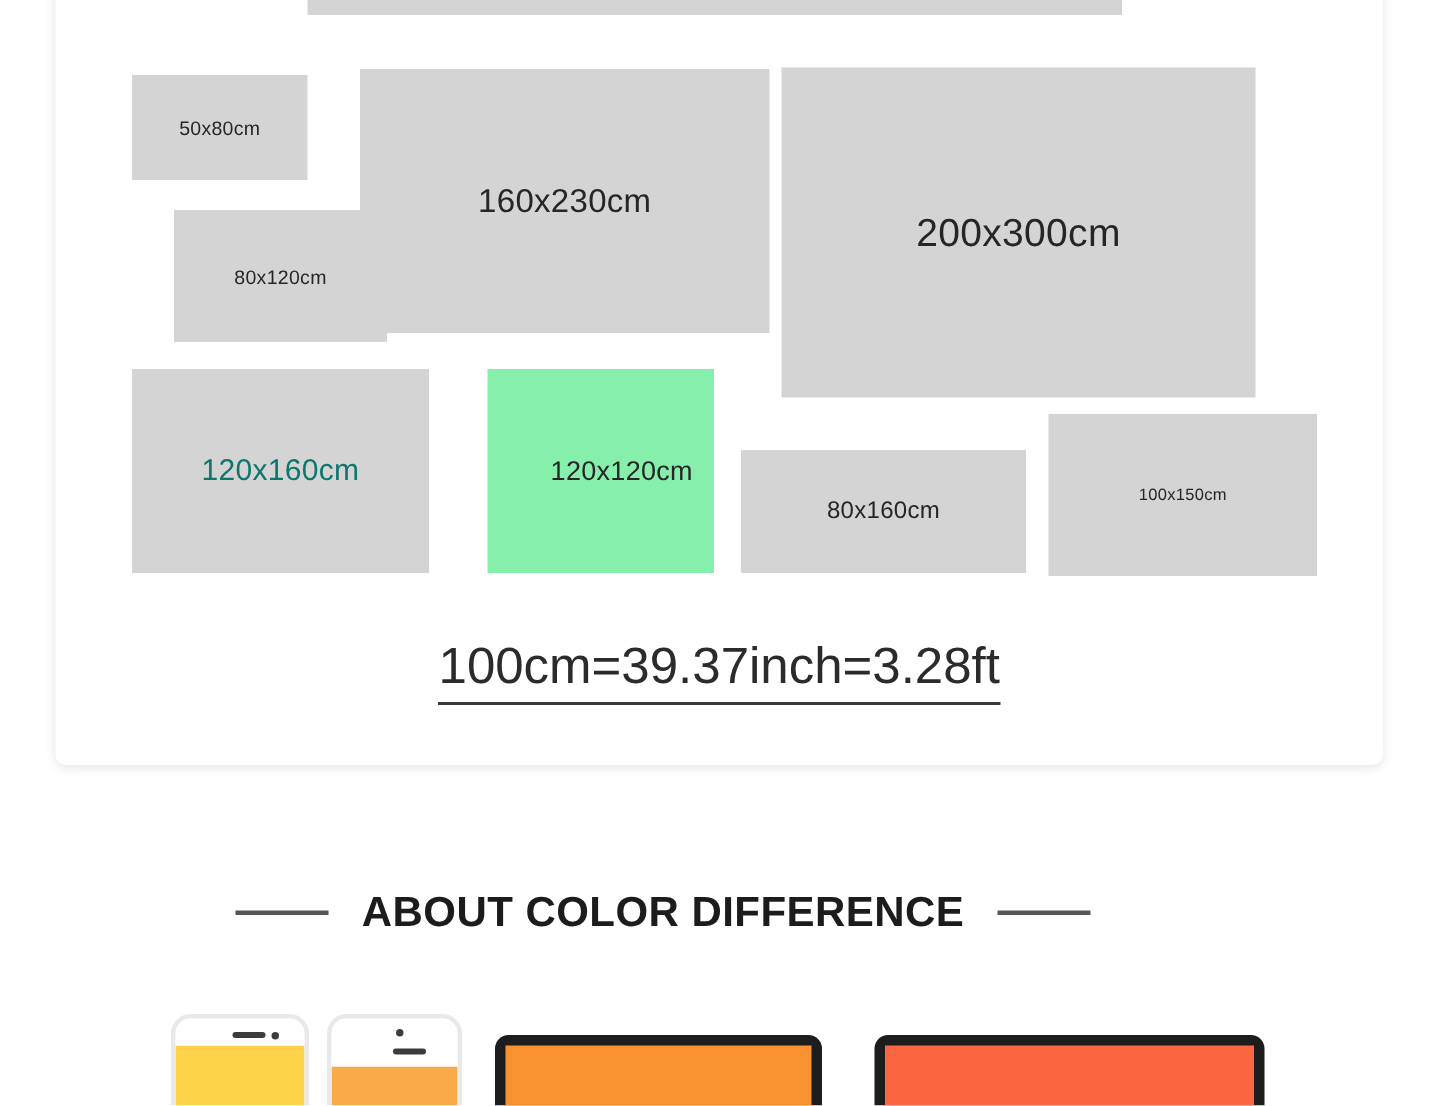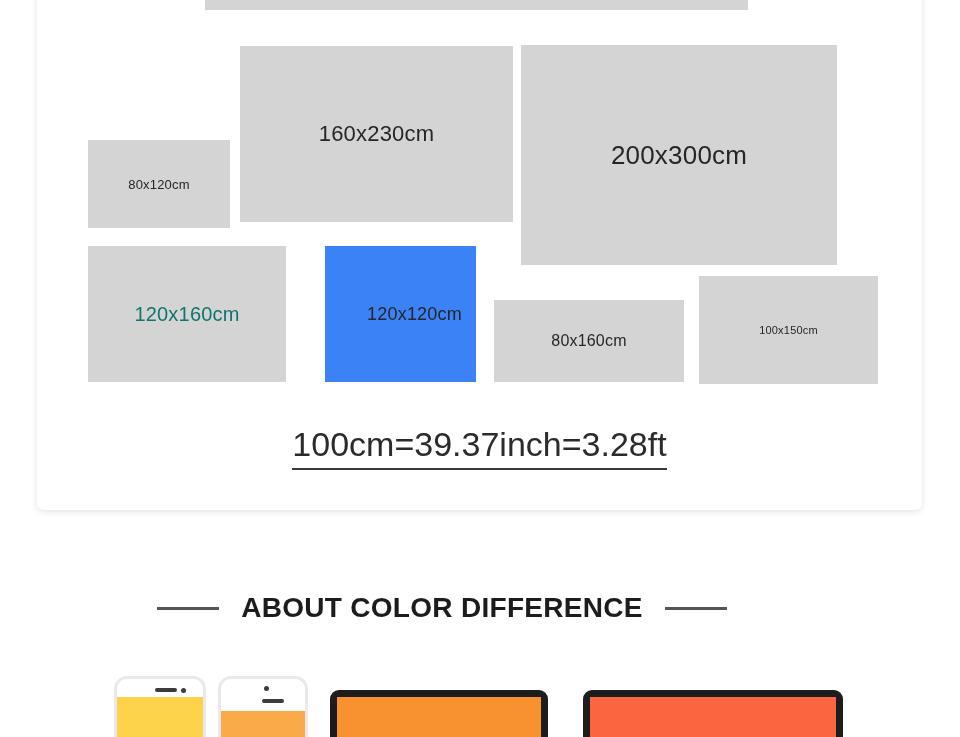--- a/index.html
+++ b/index.html
@@ -173,38 +173,41 @@
   #tablet-2 { left: 583px; width: 260px; height: 47px; }
   #tablet-2 .screen { height: 40px; }
 </style>
 </head>
 <body>
 
 <div id="size-card">
 
   <div class="size-box" id="box-top-clip" style="background: rgb(212, 212, 212); color: rgb(38, 38, 38);"></div>
 
-
-  <div class="size-box" id="box-80x120" style="background: rgb(212, 212, 212); color: rgb(38, 38, 38);">
+  <div class="size-box" id="box-50x80" style="background: rgb(212, 212, 212); color: rgb(38, 38, 38);">
+    <span>50x80cm</span>
+  </div>
+
+  <div class="size-box" id="box-80x120" style="background: rgb(212, 212, 212); color: rgb(38, 38, 38); margin-left: 28px;">
     <span>80x120cm</span>
   </div>
 
   <div class="size-box" id="box-160x230" style="background: rgb(212, 212, 212); color: rgb(38, 38, 38);">
     <span>160x230cm</span>
   </div>
 
   <div class="size-box" id="box-200x300" style="background: rgb(212, 212, 212); color: rgb(38, 38, 38);">
     <span>200x300cm</span>
   </div>
 
   <div class="size-box" id="box-120x160" style="background: rgb(212, 212, 212); color: #0f766e;">
     <span>120x160cm</span>
   </div>
 
-  <div class="size-box" id="box-120x120" style="background: #3b82f6; color: rgb(38, 38, 38); padding-left: 28px;">
+  <div class="size-box" id="box-120x120" style="background: #86efac; color: rgb(38, 38, 38); padding-left: 28px;">
     <span>120x120cm</span>
   </div>
 
   <div class="size-box" id="box-80x160" style="background: rgb(212, 212, 212); color: rgb(38, 38, 38);">
     <span>80x160cm</span>
   </div>
 
   <div class="size-box" id="box-100x150" style="background: rgb(212, 212, 212); color: rgb(38, 38, 38);">
     <span>100x150cm</span>
   </div>

